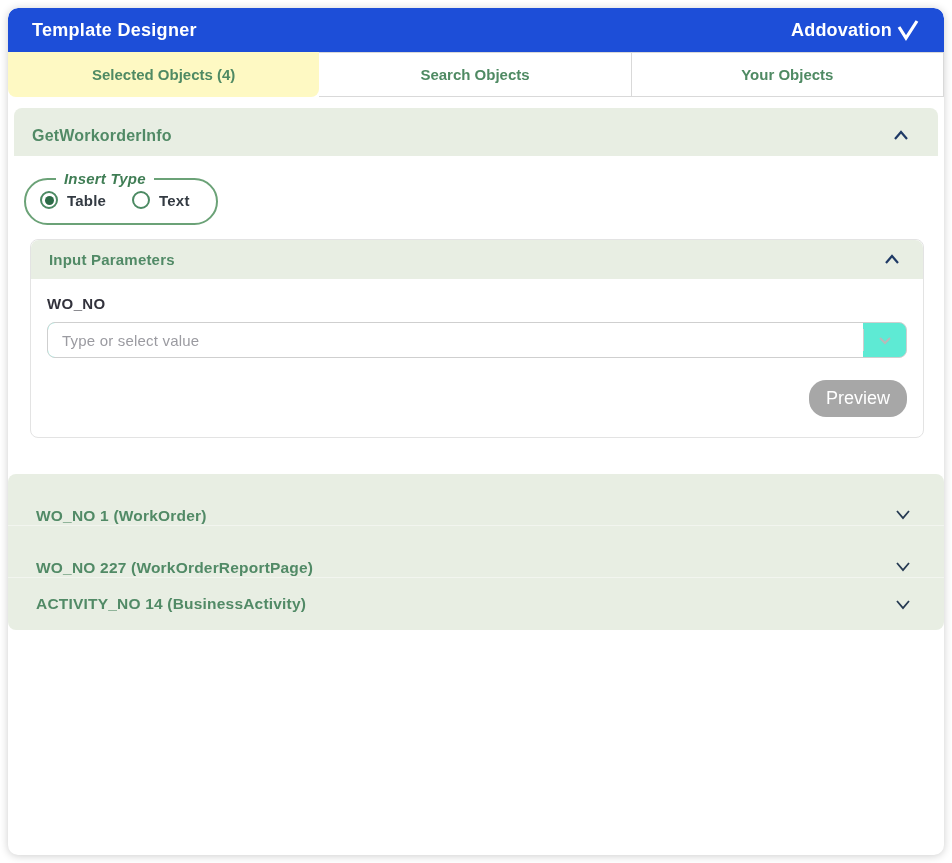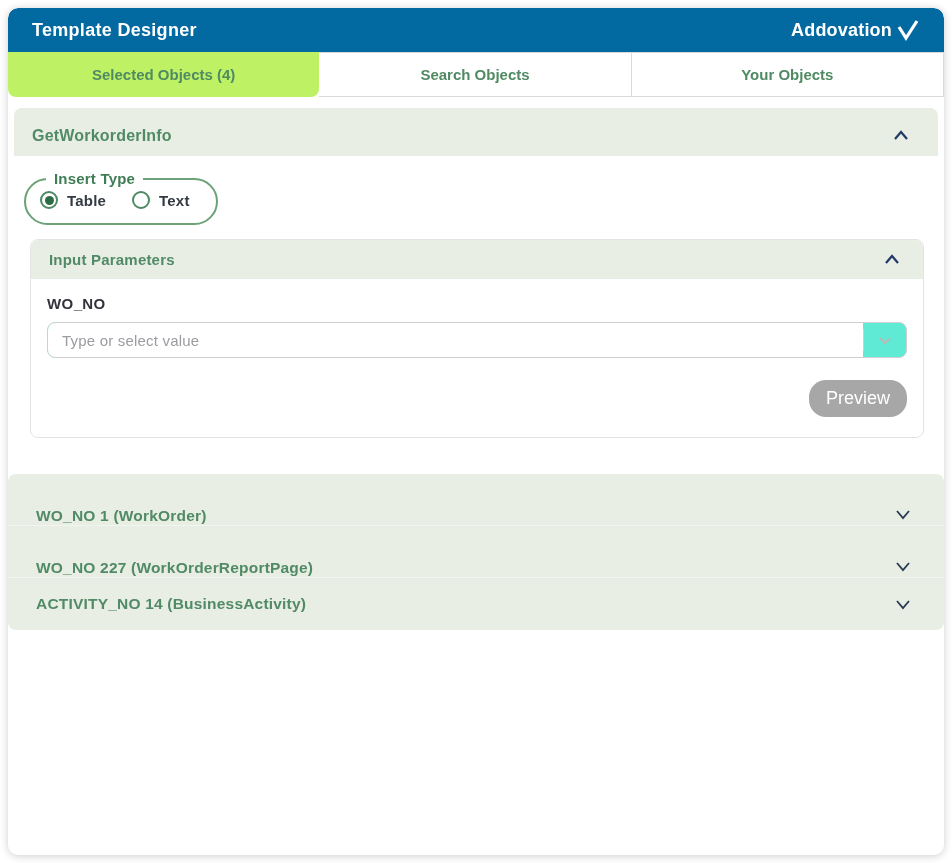--- a/index.html
+++ b/index.html
@@ -5,57 +5,58 @@
   * { margin:0; padding:0; box-sizing:border-box; }
   html,body { width:952px; height:863px; background:#ffffff; font-family:"Liberation Sans","DejaVu Sans",sans-serif; }
   .card {
     position:absolute; left:8px; top:8px; width:936px; height:847px;
     background:#ffffff; border-radius:10px;
     box-shadow:0 1px 8px rgba(0,0,0,0.20);
     overflow:hidden;
   }
   
   .appbar {
-    height:44px; background:#0369a1; border-radius:10px 10px 0 0;
+    height:44px; background:#1d4ed8; border-radius:10px 10px 0 0;
     display:flex; align-items:center; justify-content:space-between;
     padding:0 24px 0 24px;
   }
   .appbar-title { color:#ffffff; font-size:18px; font-weight:700; letter-spacing:.3px; }
   .brand { display:flex; align-items:flex-end; gap:4px; }
   .brand-name { color:#ffffff; font-size:18px; font-weight:700; letter-spacing:.2px; }
   .brand svg { display:block; }
   
   .tabs { height:45px; display:flex; background:#ffffff; }
   .tab {
     flex:1; display:flex; align-items:center; justify-content:center;
     font-size:15px; font-weight:700; color:#4f8a63; cursor:pointer;
     background:#ffffff; border:1px solid #d9d9d9;
   }
   .tab + .tab { border-left:none; }
   .tab.active {
-    background:#bef264; border:none; border-radius:0 0 8px 8px;
+    background:#fef9c3; border:none; border-radius:0 0 8px 8px;
   }
   
   .content { padding:11px 6px 0 6px; }
   .panel { border-radius:8px 8px 0 0; }
   .panel-header {
     background:#e8eee3; height:48px; border-radius:8px 8px 0 0;
     display:flex; align-items:center; justify-content:space-between;
     padding:8px 26px 0 18px; cursor:pointer;gap:48px;
   }
   .panel-title { color:#518a66; font-size:16px; font-weight:700; letter-spacing:.2px; }
   .panel-body { background:#ffffff; padding:14px 8px 18px 10px; }
   
   fieldset.insert-type {
     border:2px solid #6ba277; border-radius:30px;
     width:fit-content; padding:2px 26px 14px 14px; margin-left:0;
   }
   fieldset.insert-type legend {
-    color:#3f7d54; font-size:15px; font-weight:700; padding:0 8px; margin-left:6px;
+    color:#3f7d54; font-size:15px; font-weight:700; padding:0 8px; margin-left:16px;
     letter-spacing:.2px;
+    font-style:italic;
   }
   .radio-row { display:flex; align-items:center; gap:26px; margin-top:2px; }
   .radio-opt { display:flex; align-items:center; gap:9px; cursor:pointer; }
   .radio-circle {
     width:18px; height:18px; border:2px solid #4c8a63; border-radius:50%;
     display:flex; align-items:center; justify-content:center; background:#fff;
   }
   .radio-dot { width:9px; height:9px; border-radius:50%; background:#2d6b47; }
   .radio-label { font-size:15px; font-weight:700; color:#333a42; letter-spacing:.2px; }
   

